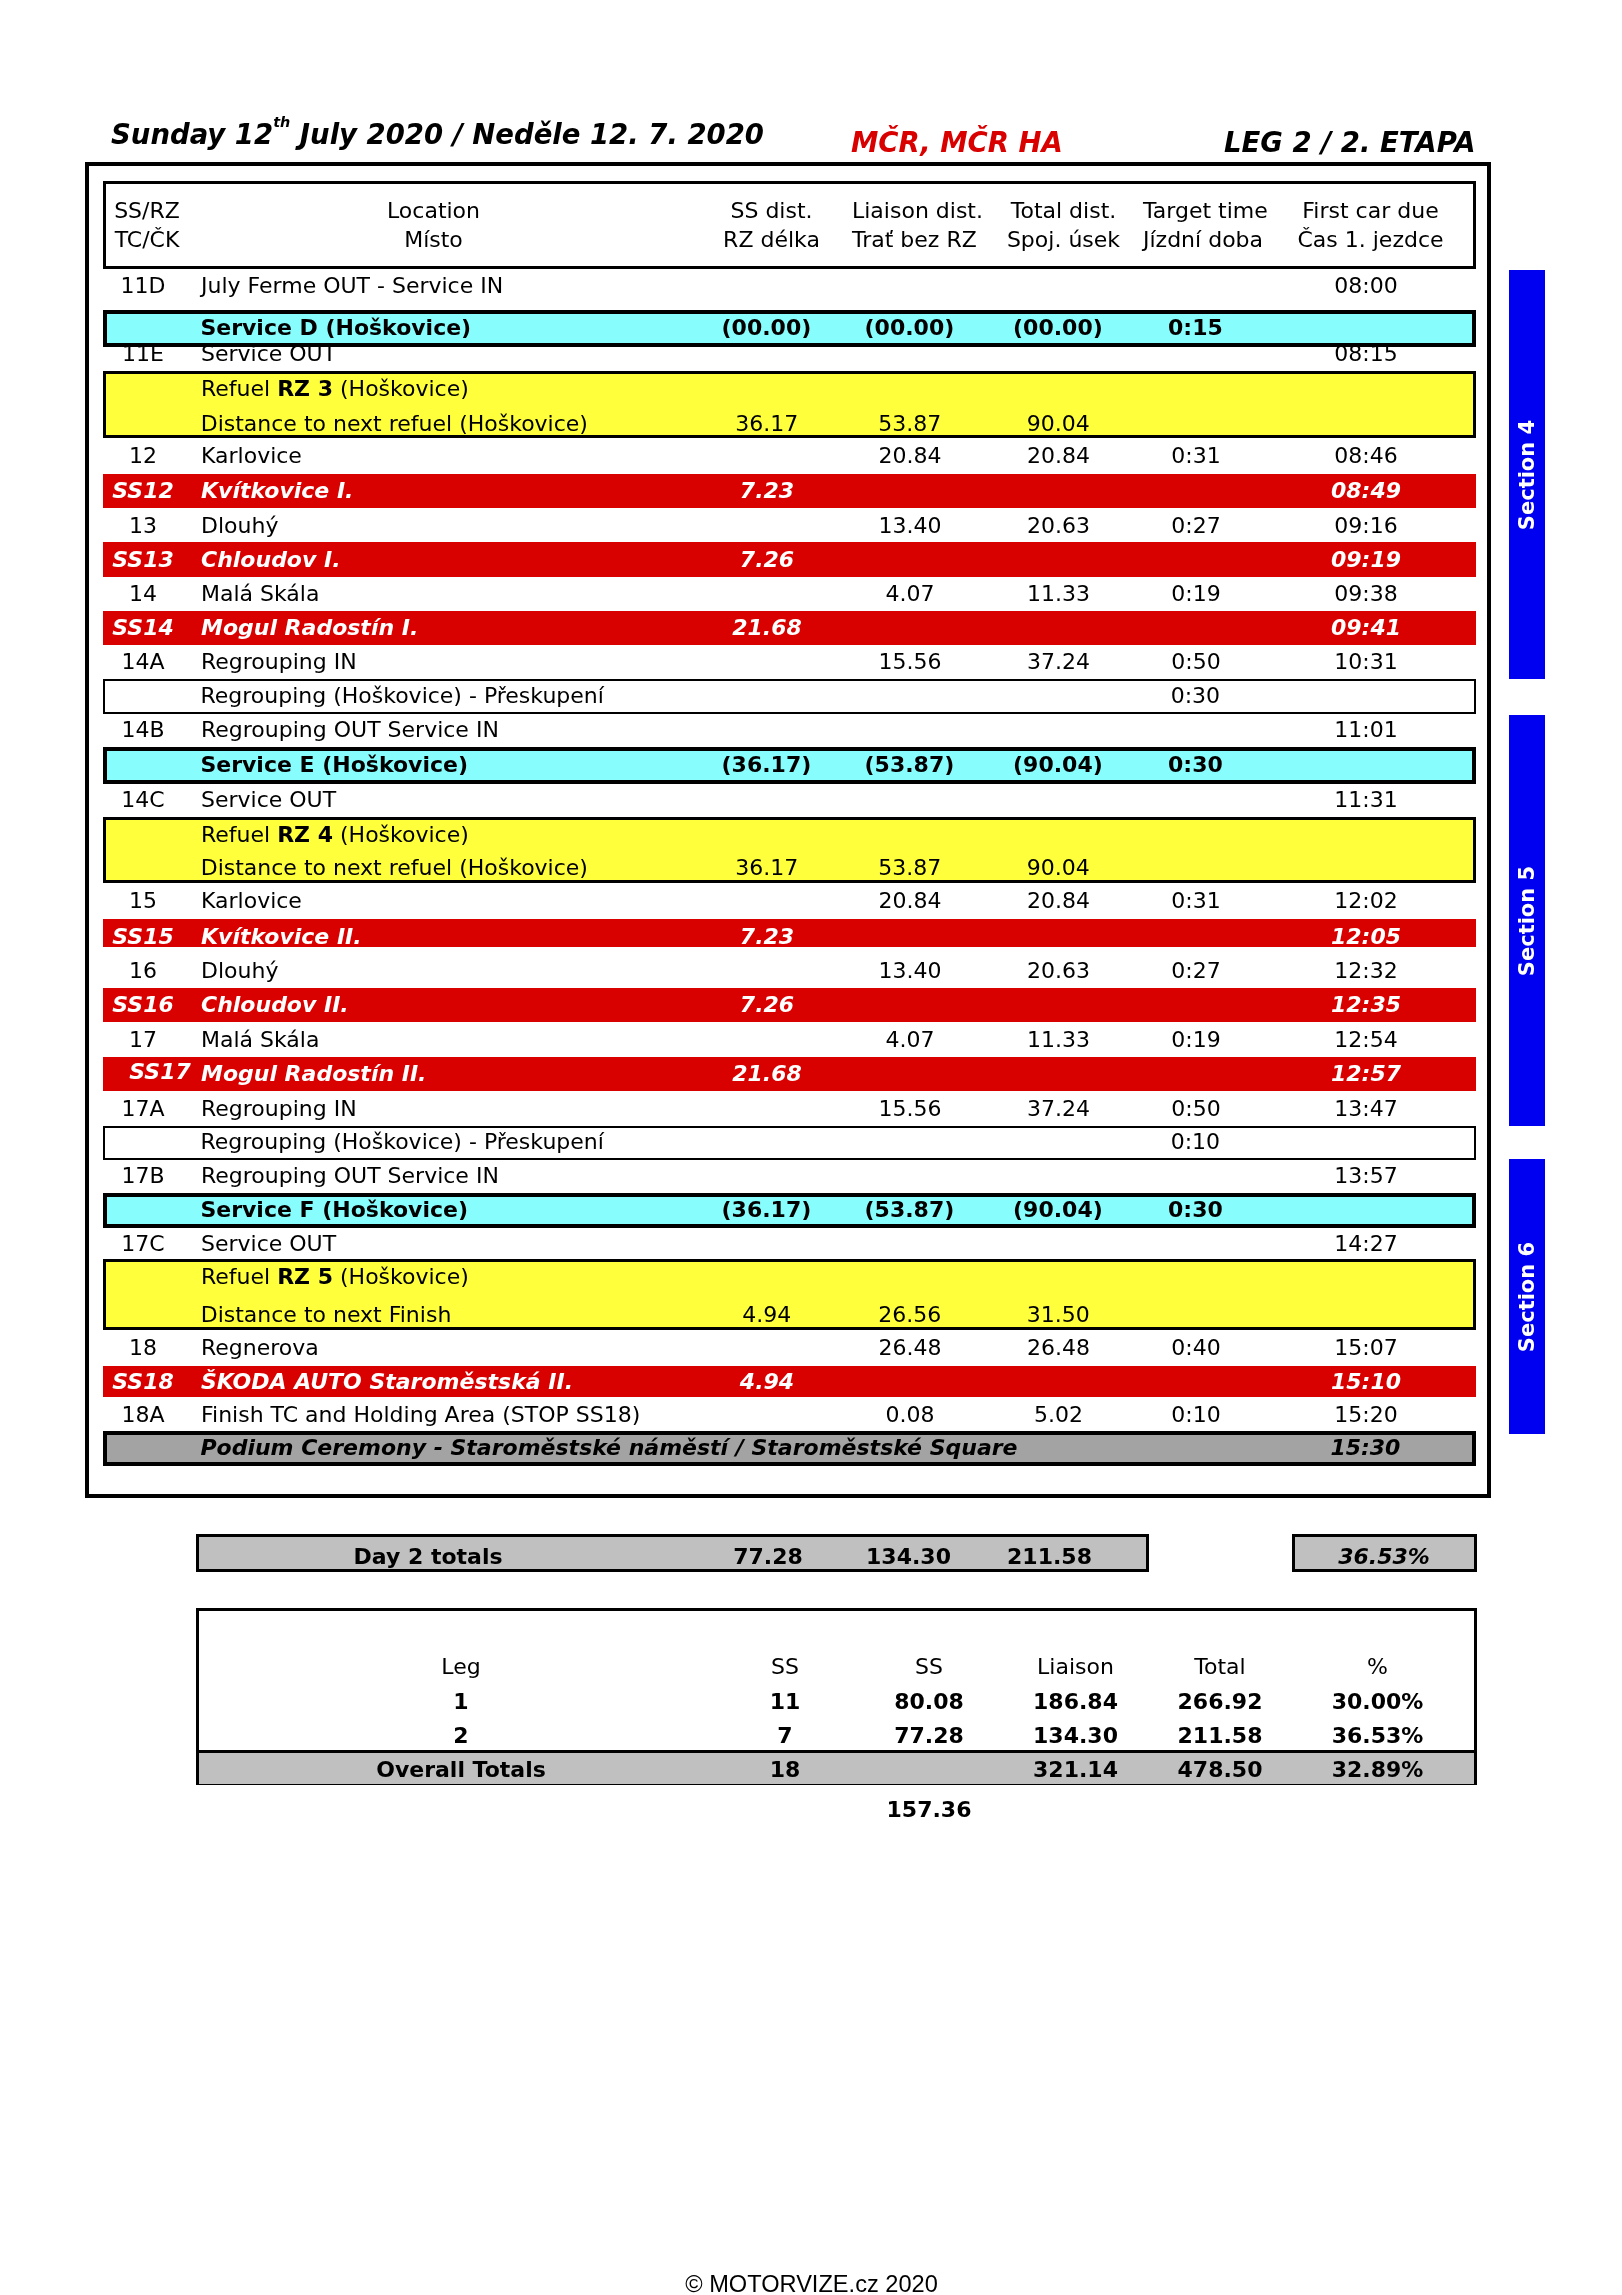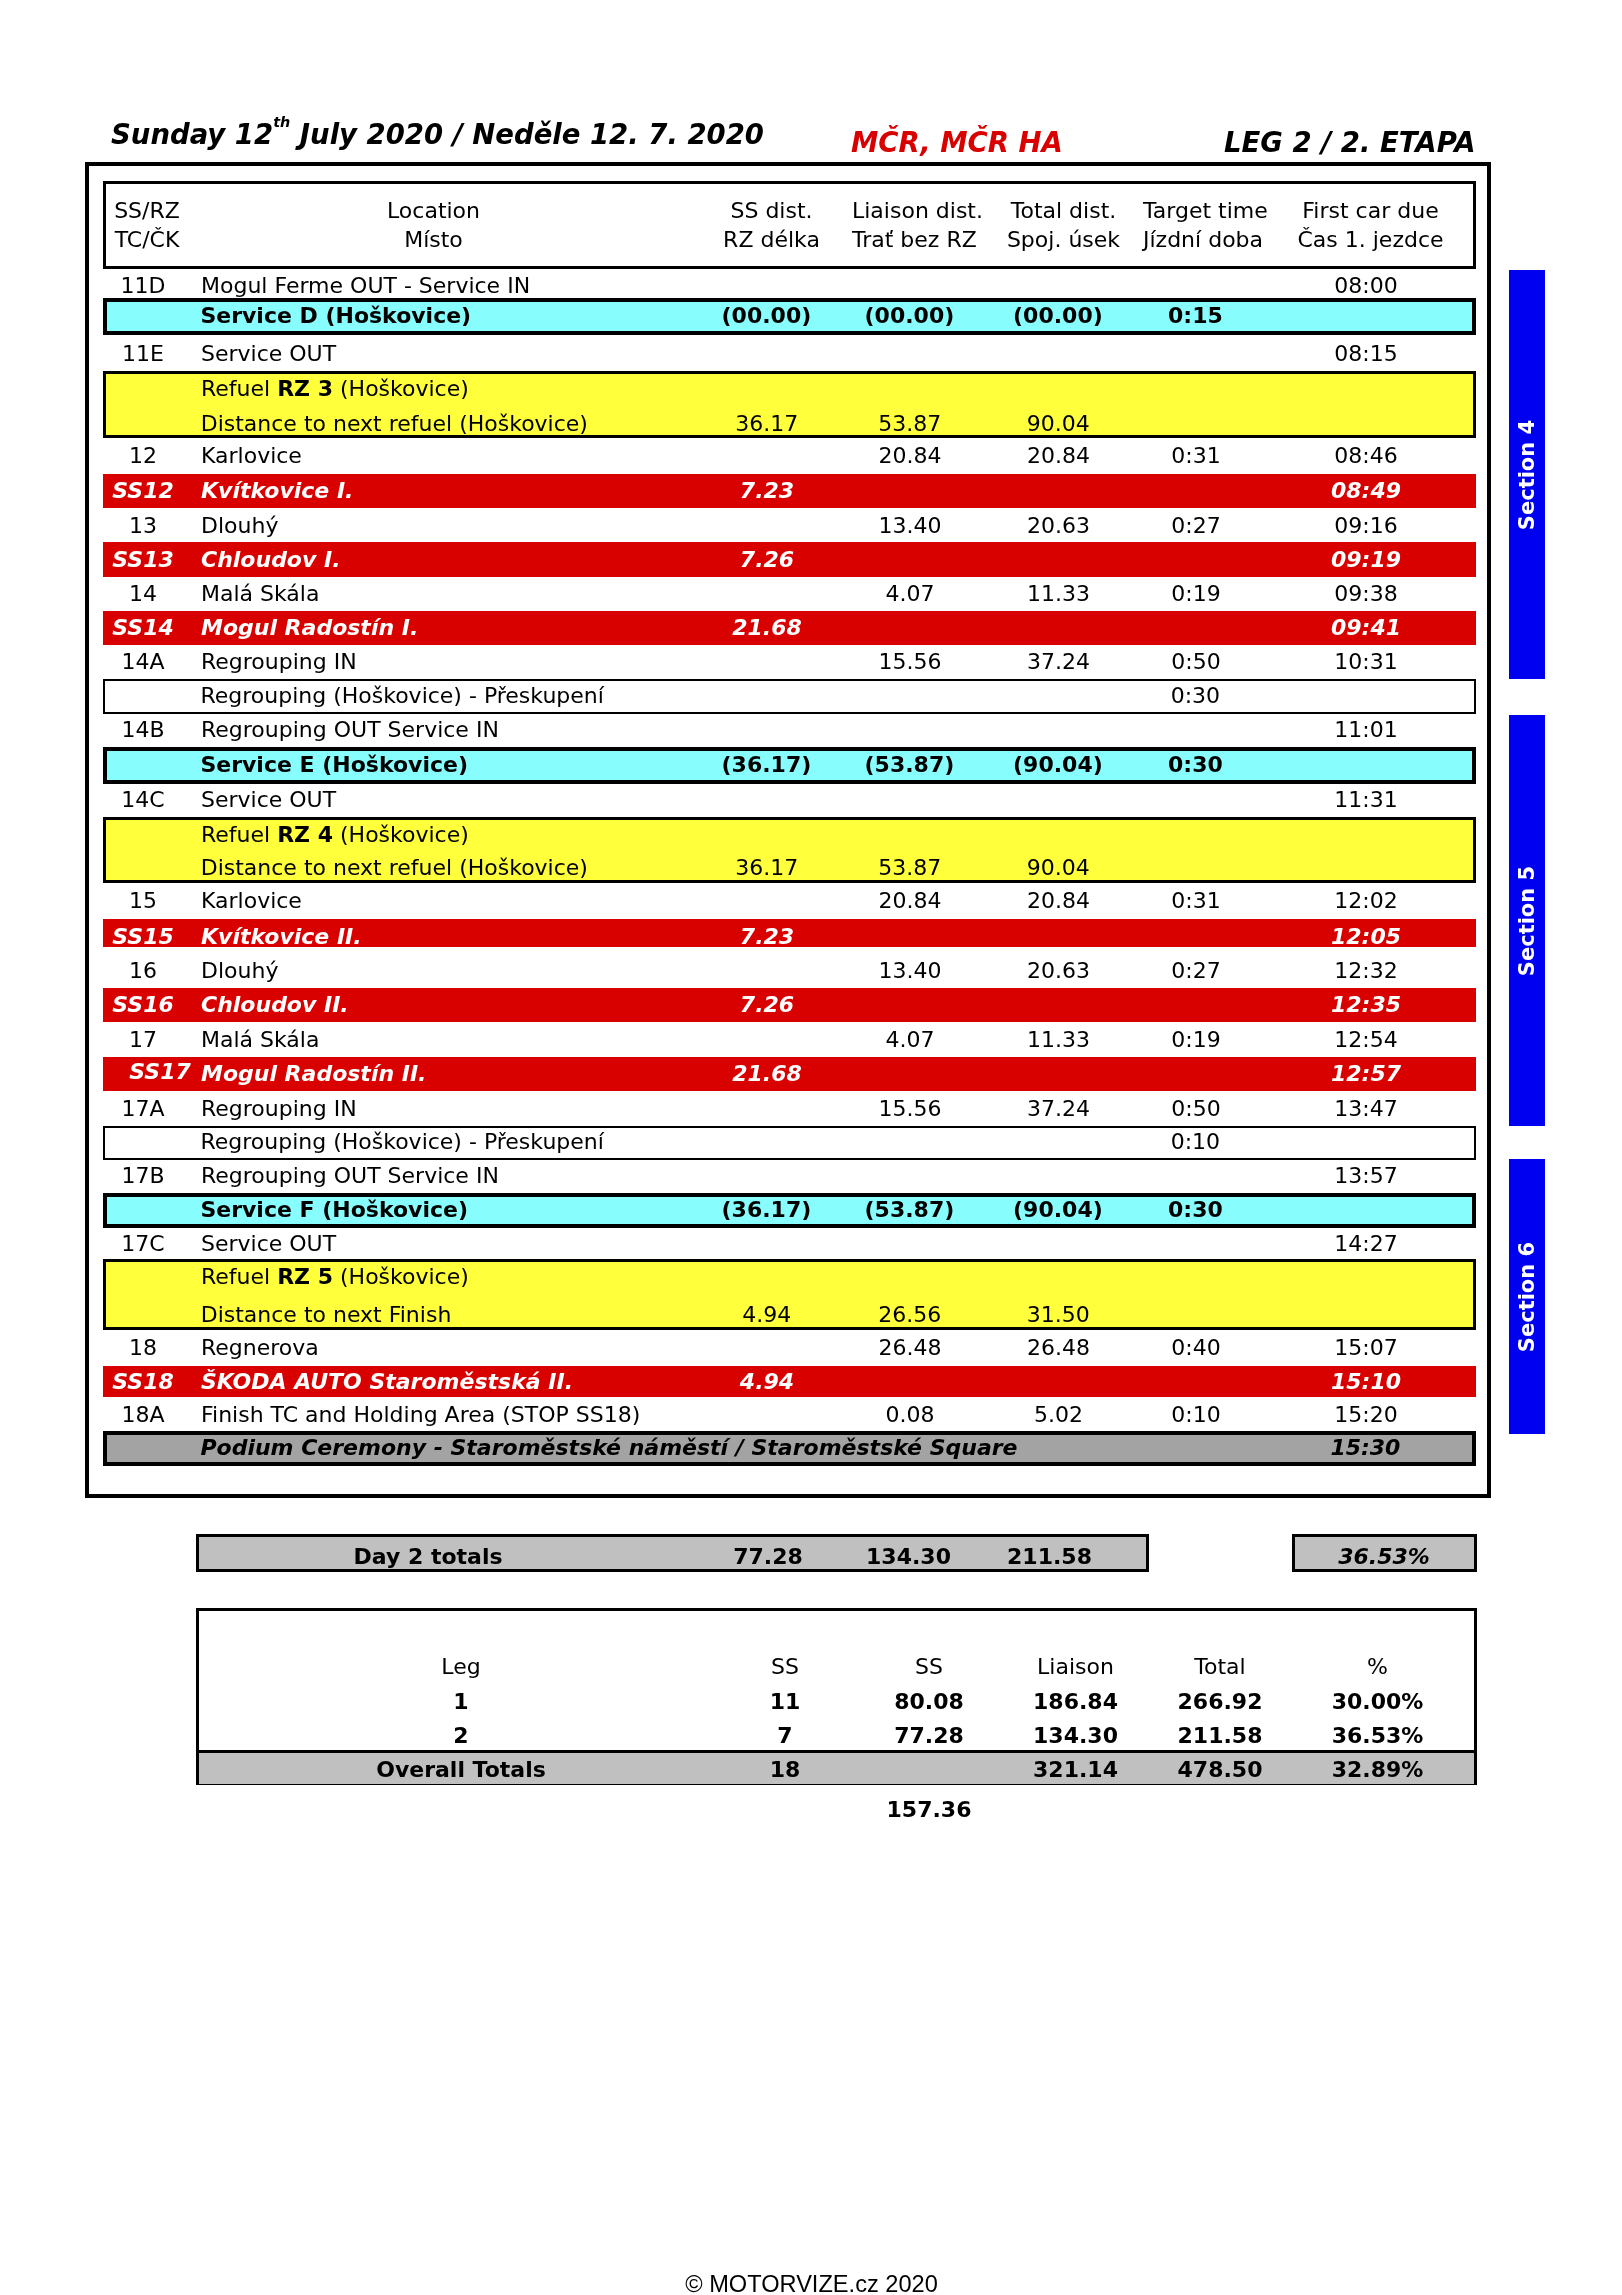--- a/index.html
+++ b/index.html
@@ -67,24 +67,24 @@
     </div>
   <div class="ch" style="left:1191px;width:147px;top:11.8px;">
       <div>First car due</div>
       <div>Čas 1. jezdce</div>
     </div>
 </div>
 
 <div id="rows">
     <div class="row" style="top: 270px; height: 32px;">
       <div class="cell c-id" style="top: 5.2px; margin-left: 0px;">11D</div>
-      <div class="cell c-loc" style="top: 5.2px; margin-left: 0px;">Mogul Ferme OUT - Service IN</div>
+      <div class="cell c-loc" style="top: 5.2px; margin-left: 0px;">July Ferme OUT - Service IN</div>
       <div class="cell c-fc" style="top: 5.2px; margin-left: 0px;">08:00</div>
     </div>
-    <div class="row svc" style="top: 298px; height: 37px;">
+    <div class="row svc" style="top: 310px; height: 37px;">
       <div class="cell c-loc" style="top: 2.6px; margin-left: -4.6px;">Service D (Hoškovice)</div>
       <div class="cell c-ss" style="top: 2.6px; margin-left: -4.6px;">(00.00)</div>
       <div class="cell c-li" style="top: 2.6px; margin-left: -4.6px;">(00.00)</div>
       <div class="cell c-to" style="top: 2.6px; margin-left: -4.6px;">(00.00)</div>
       <div class="cell c-tt" style="top: 2.6px; margin-left: -4.6px;">0:15</div>
     </div>
     <div class="row" style="top: 338px; height: 33px;">
       <div class="cell c-id" style="top: 5.2px; margin-left: 0px;">11E</div>
       <div class="cell c-loc" style="top: 5.2px; margin-left: 0px;">Service OUT</div>
       <div class="cell c-fc" style="top: 5.2px; margin-left: 0px;">08:15</div>

